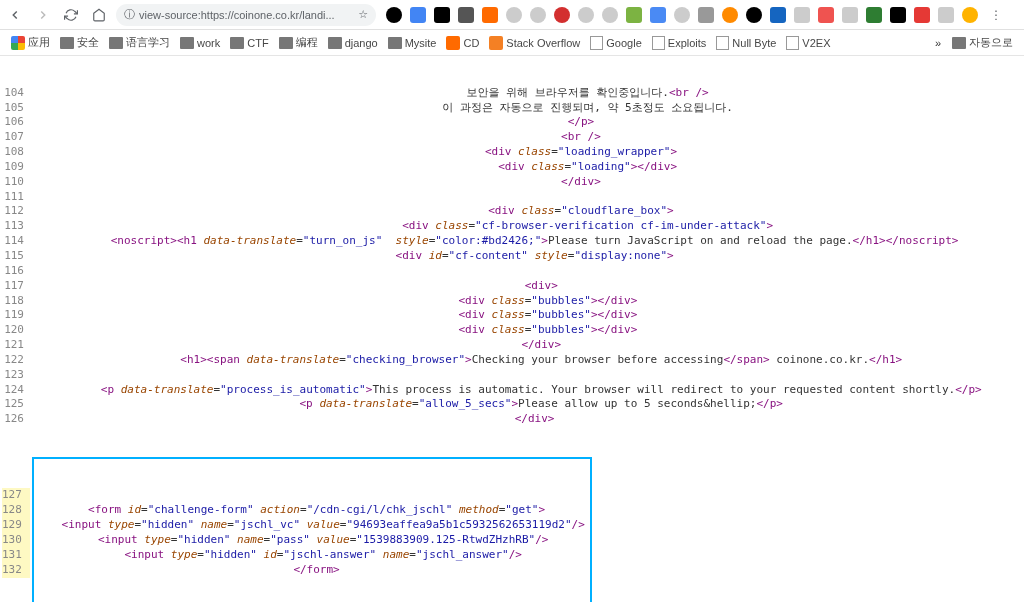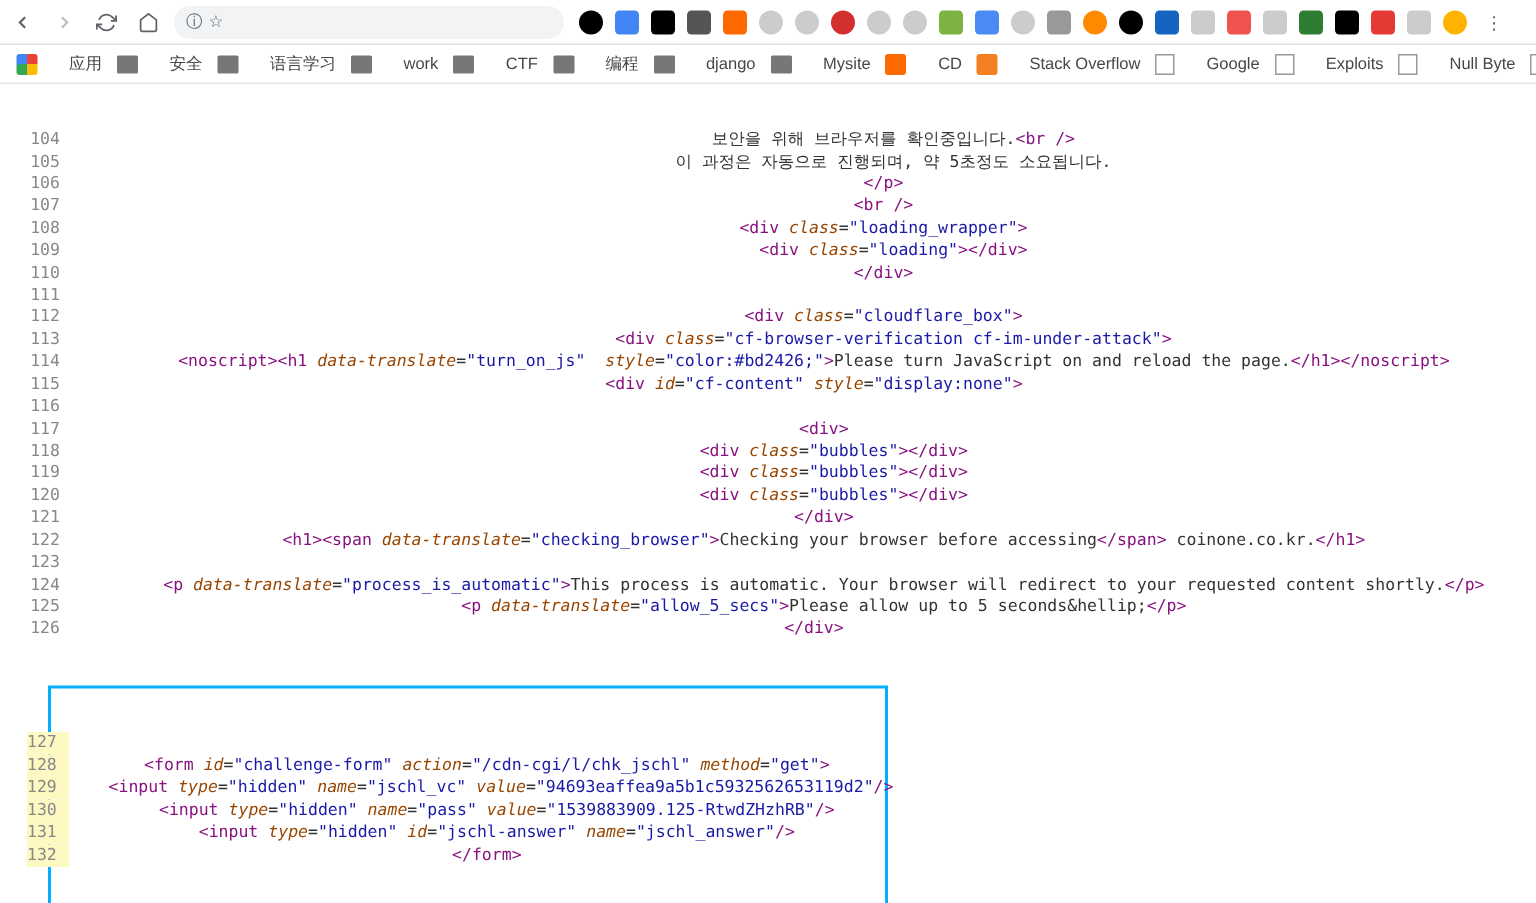--- a/index.html
+++ b/index.html
@@ -8,28 +8,28 @@
   .toolbar { height: 30px; display: flex; align-items: center; padding: 0 4px; gap: 6px; border-bottom: 1px solid #e0e0e0; }
   .nav-btn { width: 22px; height: 22px; display: flex; align-items: center; justify-content: center; color: #5f6368; cursor: pointer; border-radius: 50%; }
   .nav-btn.disabled { color: #bbb; }
   .addr-bar { flex: 0 0 260px; height: 22px; background: #f1f3f4; border-radius: 12px; display: flex; align-items: center; padding: 0 8px; font-size: 11px; color: #5f6368; gap: 4px; }
   .addr-bar .url { flex: 1; overflow: hidden; white-space: nowrap; text-overflow: ellipsis; }
   .ext-icons { display: flex; gap: 8px; align-items: center; margin-left: 4px; }
   .ext-icon { width: 16px; height: 16px; border-radius: 3px; }
   .menu-dots { padding: 0 6px; color: #5f6368; }
   
   .bookmarks { height: 26px; display: flex; align-items: center; padding: 0 8px; gap: 4px; border-bottom: 1px solid #e5e5e5; font-size: 11px; color: #474747; }
-  .bm { display: flex; align-items: center; gap: 21px; padding: 2px 3px; white-space: nowrap; cursor: pointer; }
+  .bm { display: flex; align-items: center; gap: 3px; padding: 2px 3px; white-space: nowrap; cursor: pointer; }
   .bm .fld { width: 14px; height: 12px; background: #777; border-radius: 1px; }
   .bm .pg { width: 13px; height: 14px; border: 1px solid #999; background: #fff; }
   .bm-sep { flex: 1; }
   .bm-more { color: #333; padding: 0 4px; }
   
   .source { font-family: Menlo, Consolas, monospace; font-size: 11px; line-height: 1.35; white-space: pre; overflow: auto; }
-  .line { display: flex; margin-left: 16px; }
+  .line { display: flex; }
   .gutter { flex: 0 0 32px; text-align: right; padding-right: 8px; color: #888; user-select: none; }
   .code { flex: 1; text-align: center; }
   
   .highlight-box { border: 2px solid #00b0ff; margin: 0 0 0 32px; width: 560px; }
   .highlight-box .line .gutter { flex: 0 0 20px; margin-left: -32px; background: #fef9c3; }
   .highlight-box .line { }
   
   .tag { color: #881280; }
   .attr { color: #994500; font-style: italic; }
   .val { color: #1a1aa6; }
@@ -54,20 +54,21 @@
         <path d="M3.51 9a9 9 0 0114.85-3.36L23 10M1 14l4.64 4.36A9 9 0 0020.49 15"></path>
       </svg>
     </div>
   <div class="nav-btn">
       <svg width="14" height="14" viewBox="0 0 24 24" fill="none" stroke="currentColor" stroke-width="2">
         <path d="M3 9l9-7 9 7v11a2 2 0 01-2 2H5a2 2 0 01-2-2z"></path>
       </svg>
     </div>
   <div class="addr-bar">
     <span>ⓘ</span>
+    <span class="url">view-source:https://coinone.co.kr/landi...</span>
     <span>☆</span>
   </div>
   <div class="ext-icons" id="extIcons">
       <div class="ext-icon" style="background: rgb(0, 0, 0); border-radius: 50%;"></div>
       <div class="ext-icon" style="background: rgb(66, 133, 244);"></div>
       <div class="ext-icon" style="background: rgb(0, 0, 0);"></div>
       <div class="ext-icon" style="background: rgb(85, 85, 85);"></div>
       <div class="ext-icon" style="background: rgb(255, 106, 0);"></div>
       <div class="ext-icon" style="background: rgb(204, 204, 204); border-radius: 50%;"></div>
       <div class="ext-icon" style="background: rgb(204, 204, 204); border-radius: 50%;"></div>

